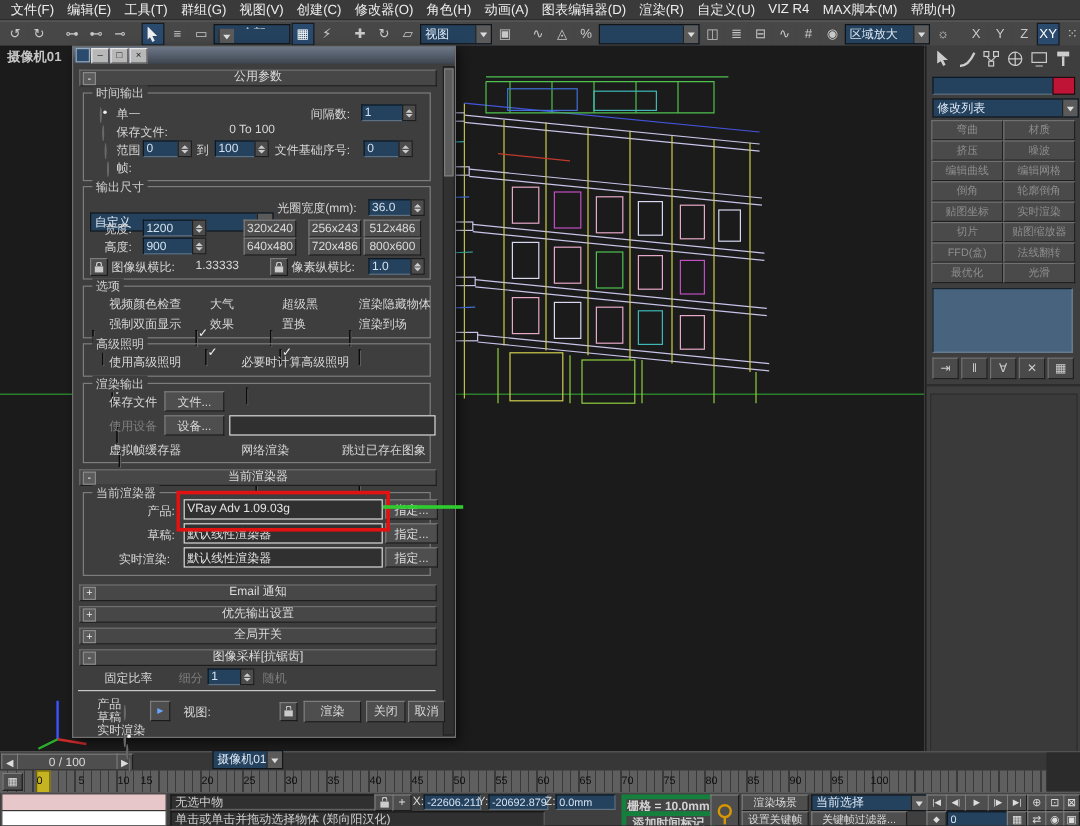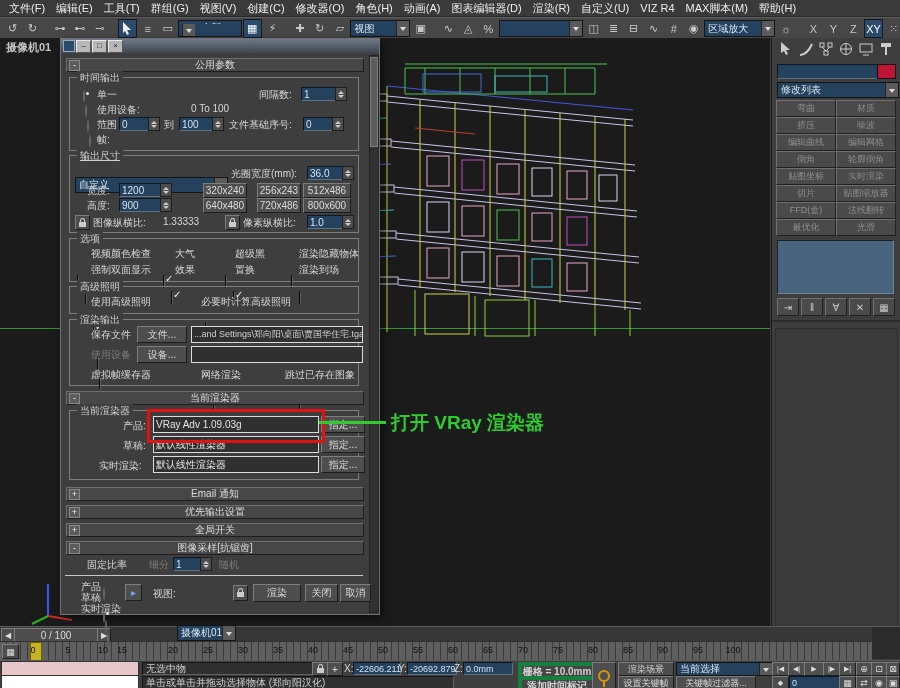--- a/index.html
+++ b/index.html
@@ -298,21 +298,21 @@
     <span class="grp-label abs" style="left:16px;top:32px;">时间输出</span>
     <span class="rb on abs" style="left:22px;top:51px;"></span>
     <span class="lbl abs" style="left:36px;top:49px;">单一</span>
     <span class="lbl abs" style="left:198px;top:49px;">间隔数:</span>
     <div class="f abs" style="left:240px;top:48px;width:32px;height:12px;">1</div>
     <span class="sp abs" style="left:274px;top:48px;height:12px;">
         <i class="u"></i>
         <i class="d"></i>
       </span>
     <span class="rb abs" style="left:22px;top:66px;"></span>
-    <span class="lbl abs" style="left:36px;top:64px;">使用设备:</span>
+    <span class="lbl abs" style="left:36px;top:64px;">保存文件:</span>
     <span class="lbl abs" style="left:130px;top:64px;">0 To 100</span>
     <span class="rb abs" style="left:22px;top:81px;"></span>
     <span class="lbl abs" style="left:36px;top:79px;">范围</span>
     <div class="f abs" style="left:58px;top:78px;width:28px;height:12px;">0</div>
     <span class="sp abs" style="left:87px;top:78px;height:12px;">
         <i class="u"></i>
         <i class="d"></i>
       </span>
     <span class="lbl abs" style="left:103px;top:79px;">到</span>
     <div class="f abs" style="left:118px;top:78px;width:32px;height:12px;">100</div>
@@ -324,21 +324,21 @@
     <div class="f abs" style="left:242px;top:78px;width:28px;height:12px;">0</div>
     <span class="sp abs" style="left:271px;top:78px;height:12px;">
         <i class="u"></i>
         <i class="d"></i>
       </span>
     <span class="rb abs" style="left:22px;top:96px;"></span>
     <span class="lbl abs" style="left:36px;top:94px;">帧:</span>
 
     
     <div class="grp abs" style="left:8px;top:116px;width:288px;height:76px;"></div>
-    <span class="grp-label abs" style="left:16px;top:110px;text-decoration:underline;">输出尺寸</span>
+    <span class="grp-label abs" style="left:16px;top:110px;">输出尺寸</span>
     <div class="dd abs" style="left:14px;top:126px;width:148px;height:14px;">
       <span class="ddt">自定义</span>
         <span class="darr"></span>
     </div>
     <span class="lbl abs" style="left:170px;top:128px;">光圈宽度(mm):</span>
     <div class="f abs" style="left:246px;top:127px;width:34px;height:12px;">36.0</div>
     <span class="sp abs" style="left:281px;top:127px;height:12px;">
         <i class="u"></i>
         <i class="d"></i>
       </span>
@@ -402,21 +402,20 @@
     <span class="lbl abs" style="left:30px;top:256px;">使用高级照明</span>
     <span class="cb abs" style="left:126px;top:257px;"></span>
     <span class="lbl abs" style="left:140px;top:256px;">必要时计算高级照明</span>
 
     
     <div class="grp abs" style="left:8px;top:280px;width:288px;height:65px;"></div>
     <span class="grp-label abs" style="left:16px;top:274px;">渲染输出</span>
     <span class="cb abs" style="left:16px;top:290px;"></span>
     <span class="lbl abs" style="left:30px;top:289px;">保存文件</span>
     <div class="btn abs" style="left:76px;top:287px;width:48px;height:15px;">文件...</div>
-    <div class="f abs" style="left:130px;top:287px;width:166px;height:15px;font-size:9px;background:#303030;border-color:#dcdcdc;color:#cfcfcf;">...and Settings\郑向阳\桌面\贾国华住宅.tga</div>
     <span class="cb abs" style="left:16px;top:310px;"></span>
     <span class="lbl dis abs" style="left:30px;top:309px;">使用设备</span>
     <div class="btn abs" style="left:76px;top:307px;width:48px;height:15px;">设备...</div>
     <div class="f abs" style="left:130px;top:307px;width:166px;height:15px;background:#303030;border-color:#dcdcdc;"></div>
     <span class="cb on abs" style="left:16px;top:330px;"></span>
     <span class="lbl abs" style="left:30px;top:329px;">虚拟帧缓存器</span>
     <span class="cb abs" style="left:126px;top:330px;"></span>
     <span class="lbl abs" style="left:140px;top:329px;">网络渲染</span>
     <span class="cb abs" style="left:210px;top:330px;"></span>
     <span class="lbl abs" style="left:224px;top:329px;">跳过已存在图象</span>
@@ -483,21 +482,20 @@
     <div class="btn abs" style="left:172px;top:546px;width:13px;height:14px;">
         <span class="padlock"></span>
       </div>
     <div class="btn abs" style="left:192px;top:545px;width:46px;height:16px;">渲染</div>
     <div class="btn abs" style="left:244px;top:545px;width:31px;height:16px;">关闭</div>
     <div class="btn abs" style="left:279px;top:545px;width:29px;height:16px;">取消</div>
   </div>
 
   <div class="red-box"></div>
   <div class="ann-line"></div>
-  <div class="ann-text">打开 VRay 渲染器</div>
 
   <div class="panel">
     <span class="ptab" style="left:4px;top:2px;">
       <svg width="13" height="14" viewBox="0 0 13 14">
           <polygon points="2,0 11,8 7,8 9,12 7,13 5,9 2,11" fill="#ccc"></polygon>
         </svg>
       </span>
     <span class="ptab" style="left:24px;top:2px;">
       <svg width="14" height="14" viewBox="0 0 14 14">
           <path d="M1,13 Q8,13 13,2" stroke="#ccc" fill="none" stroke-width="2"></path>

